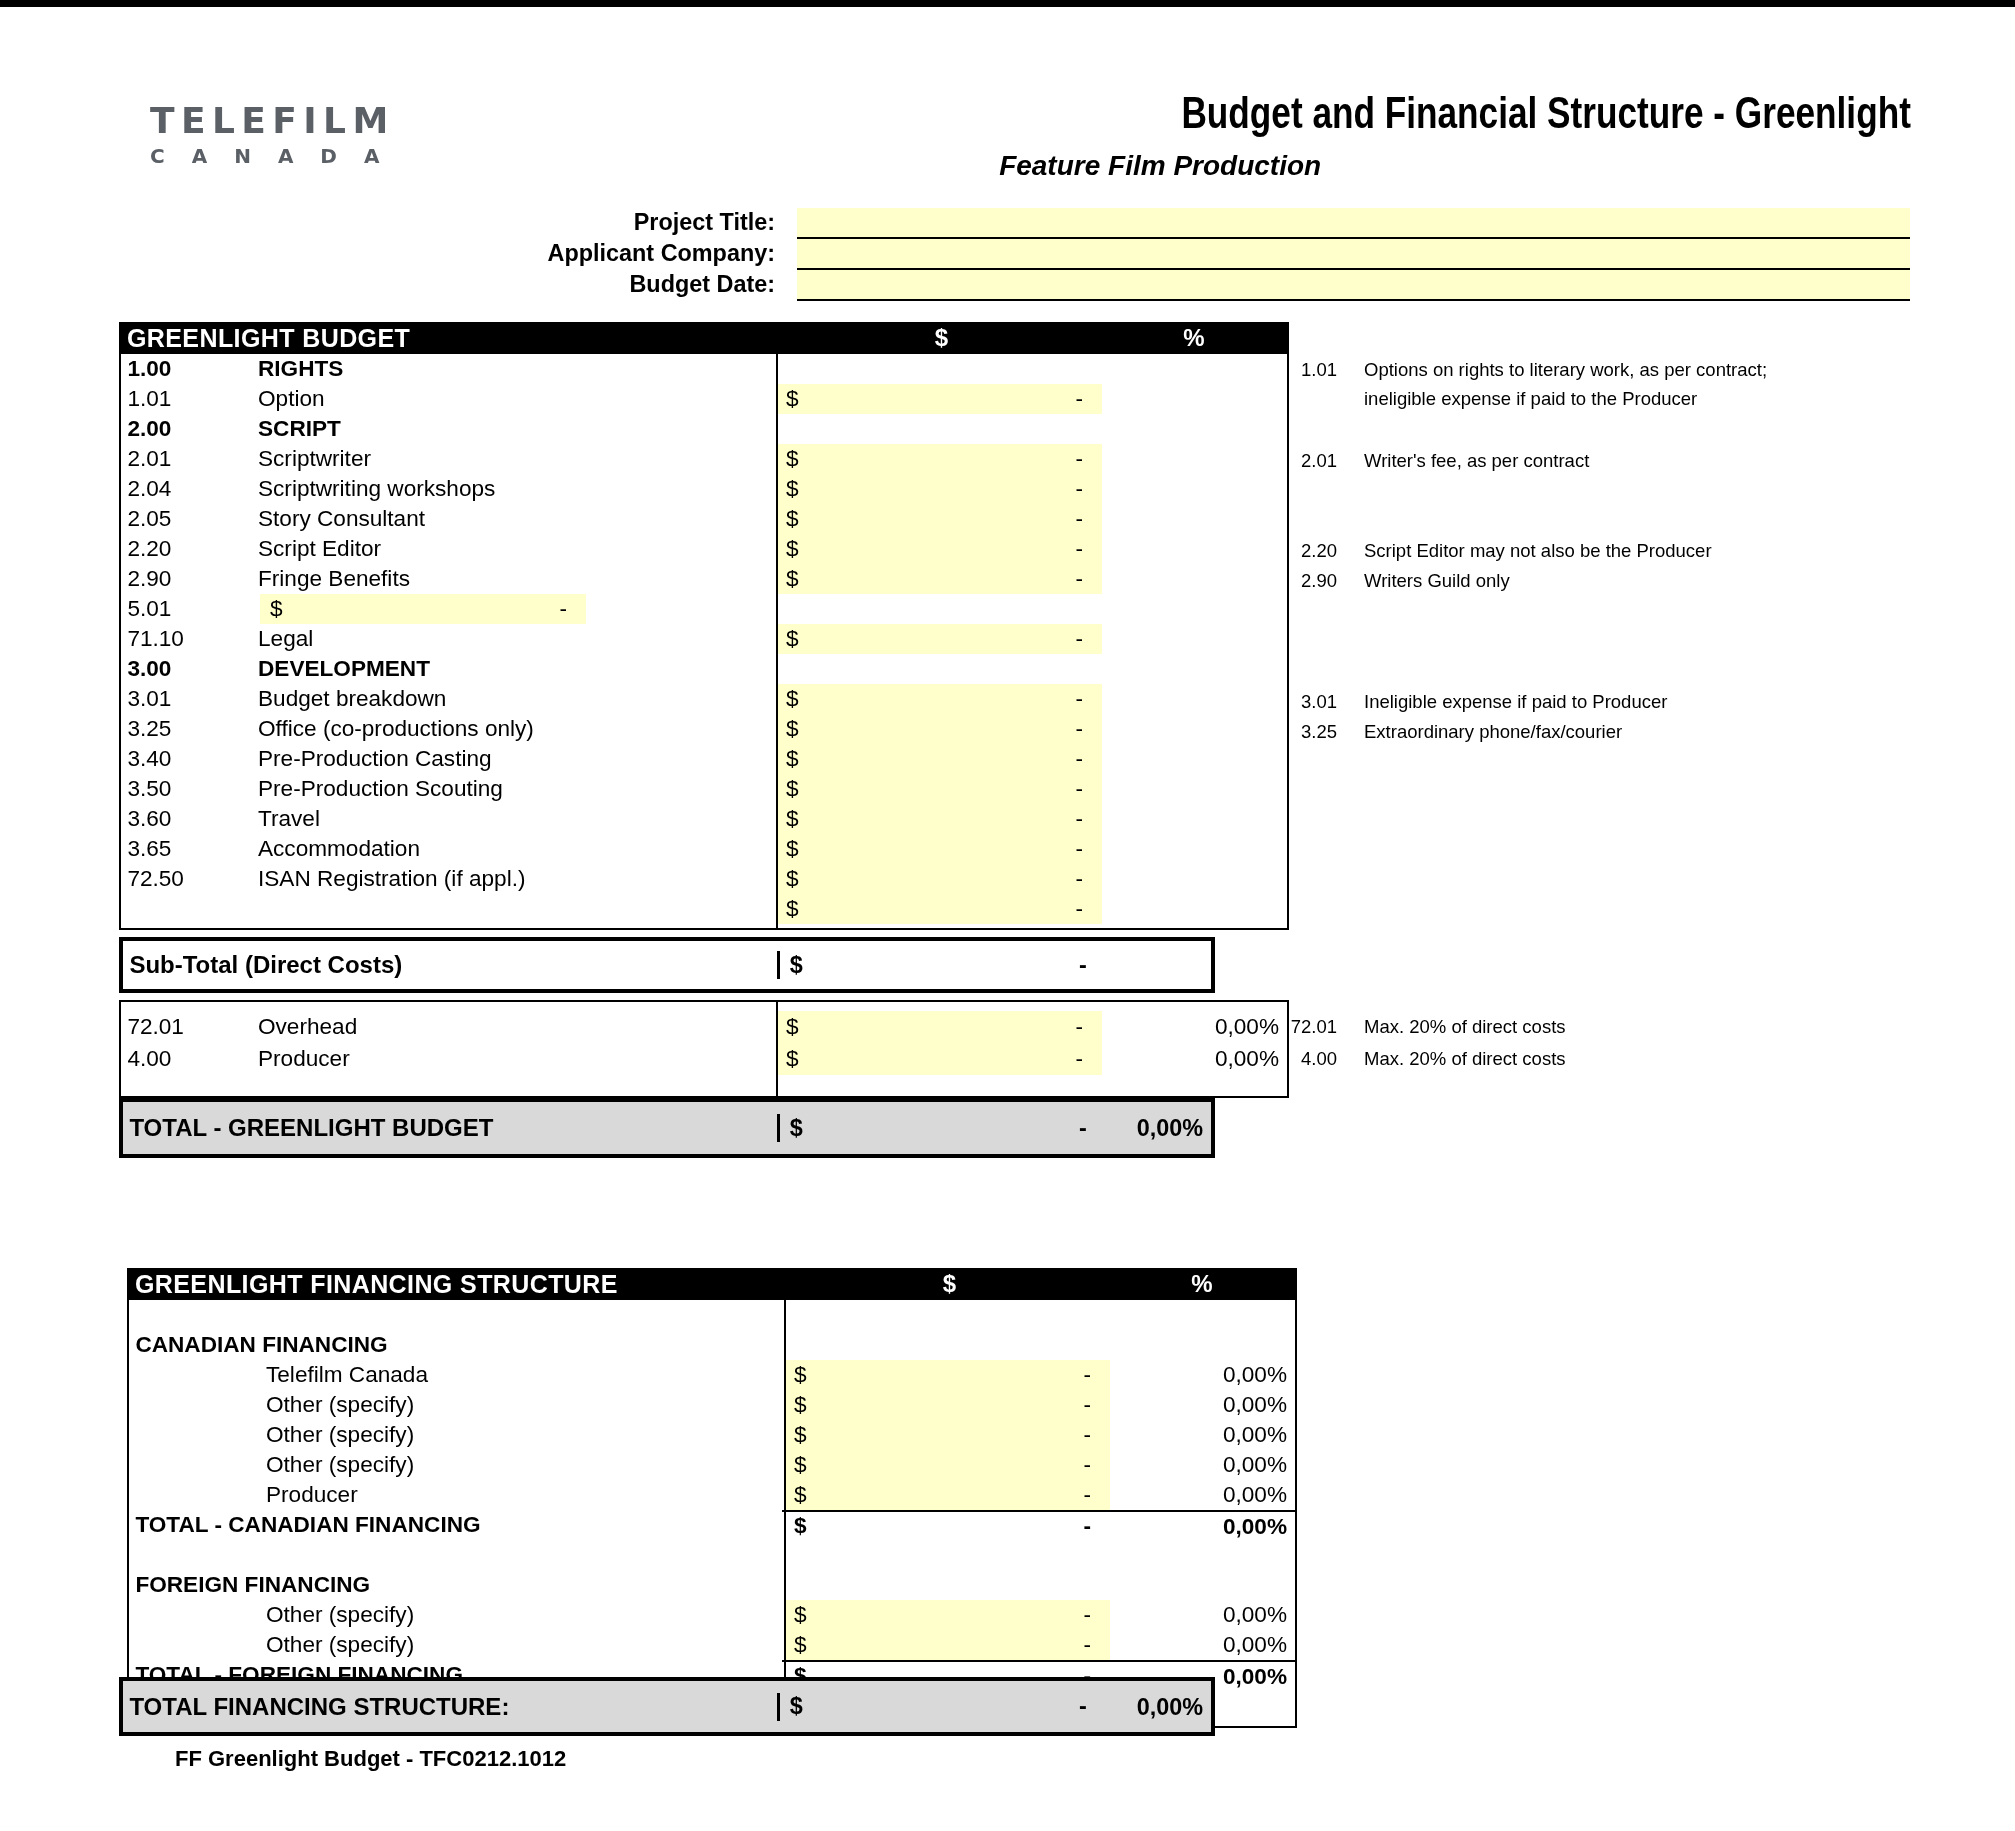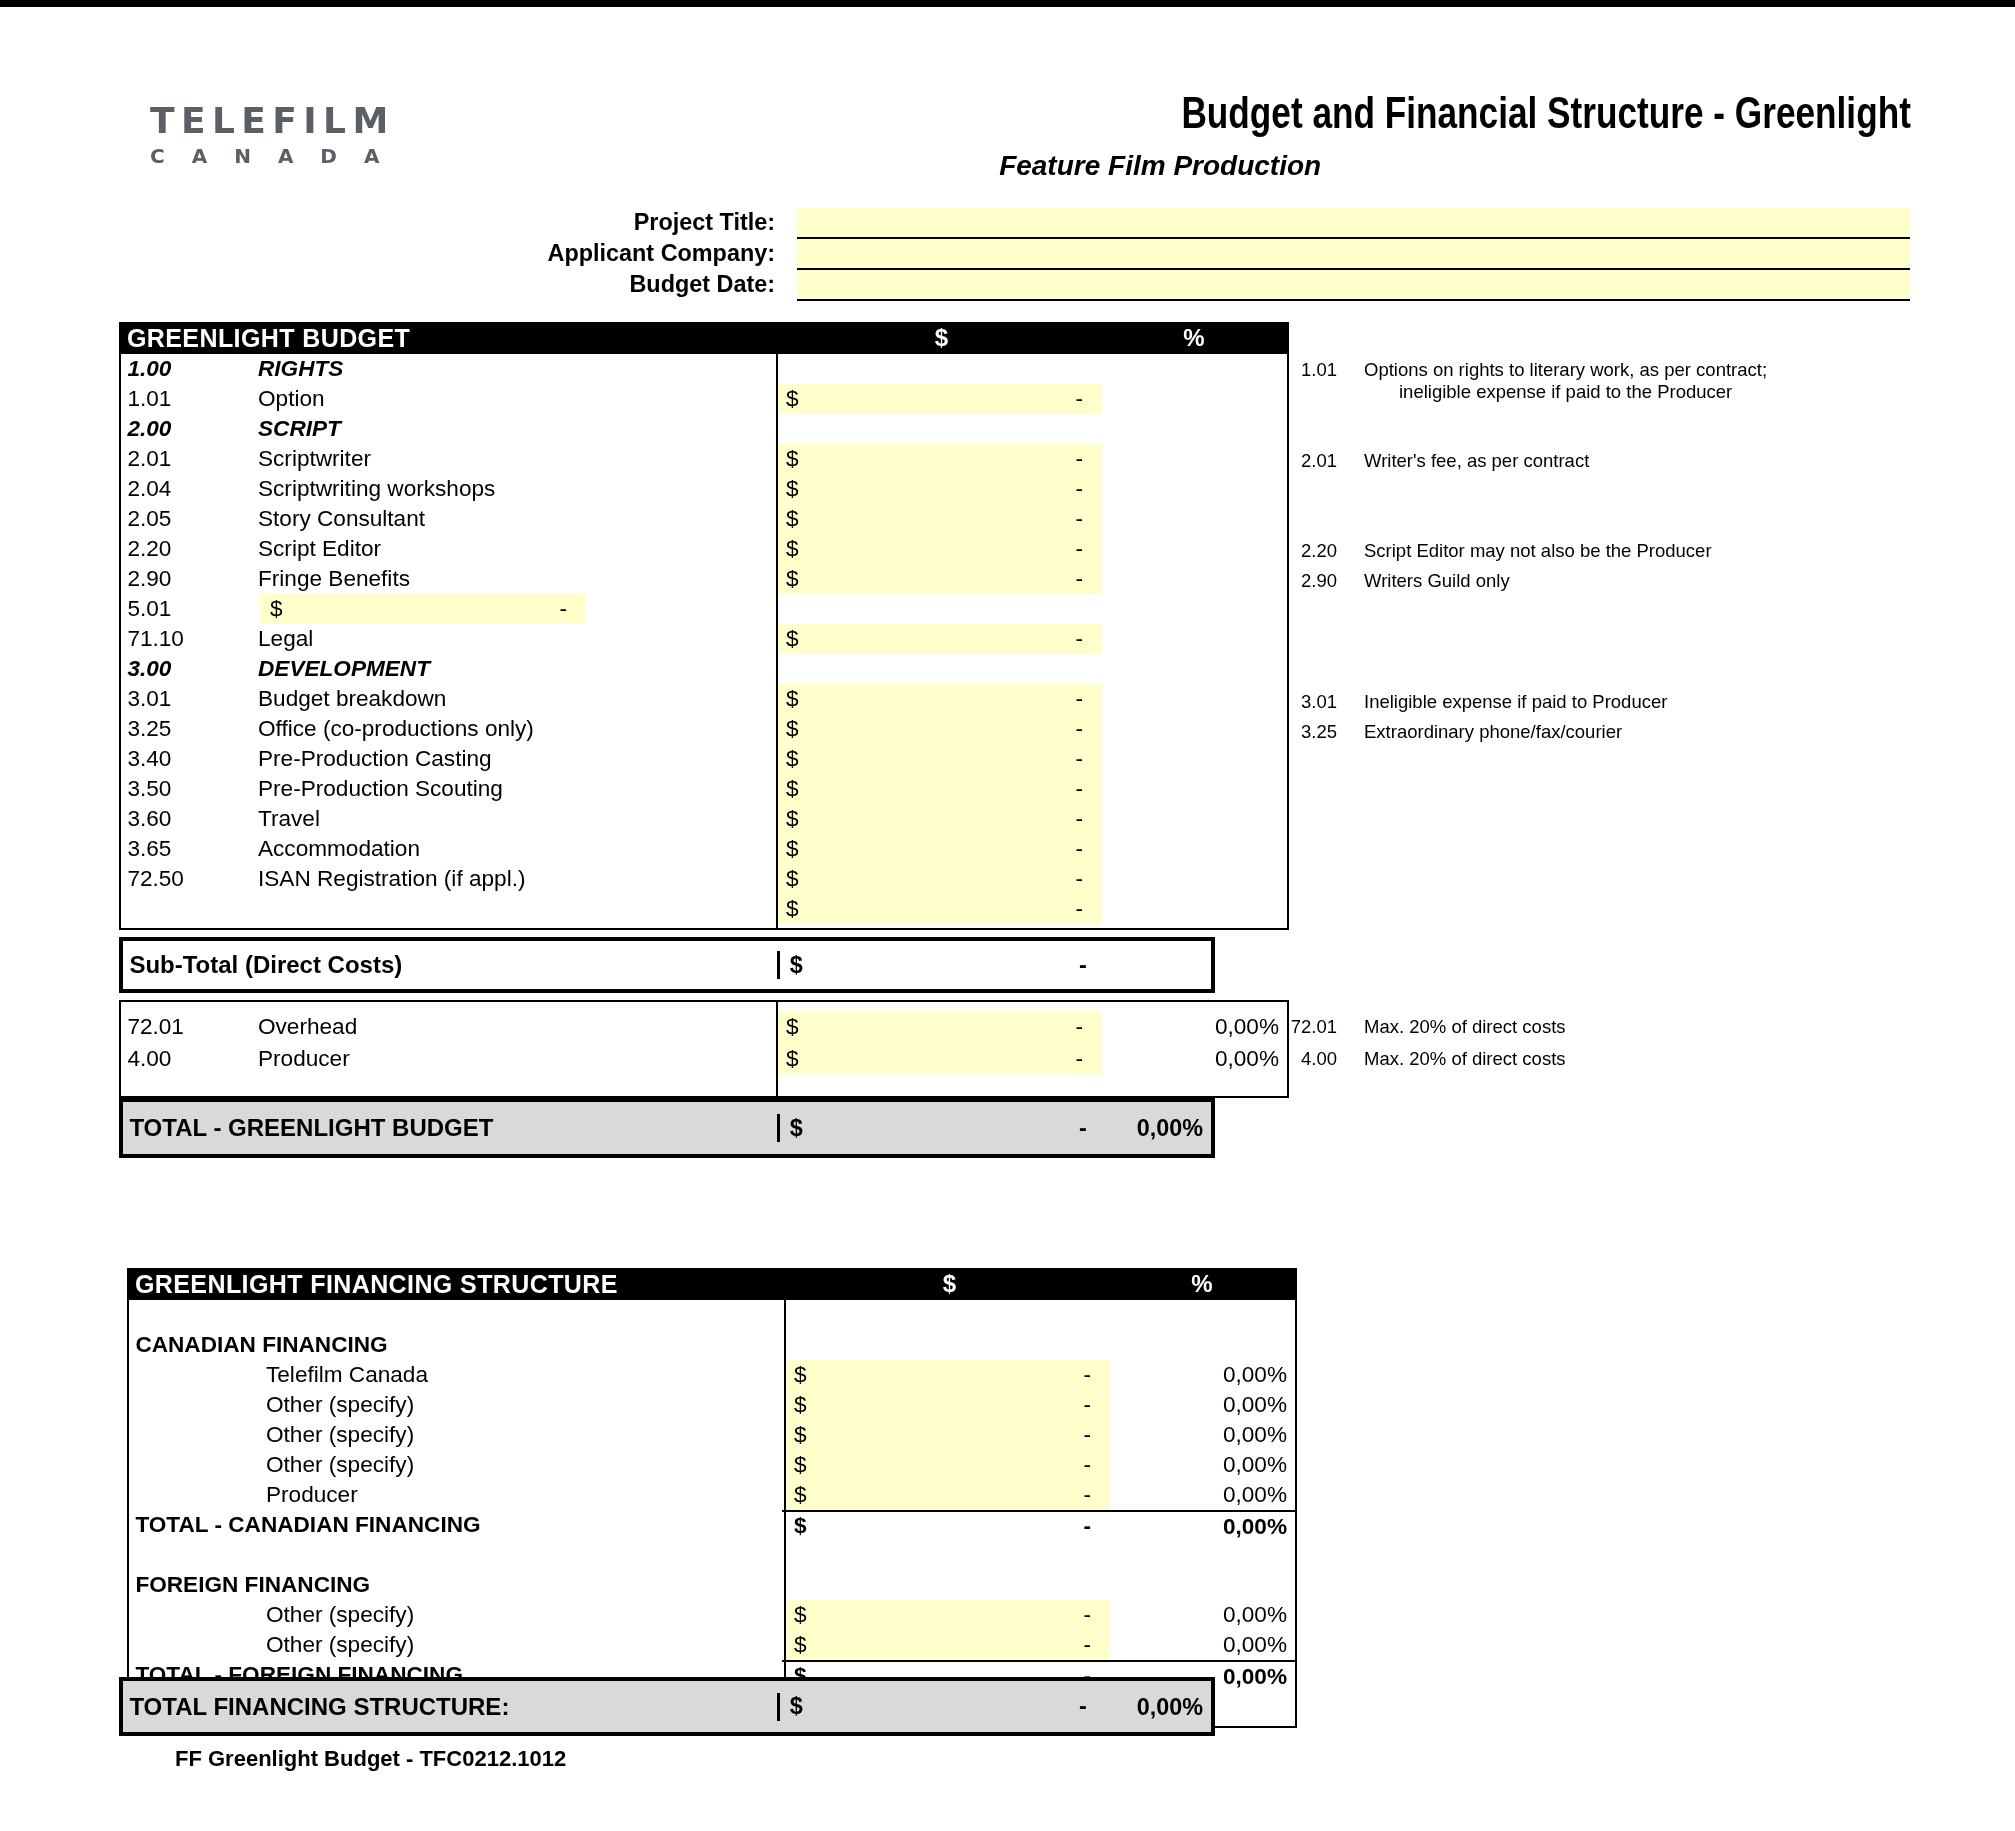--- a/index.html
+++ b/index.html
@@ -31,21 +31,21 @@
   .thead .c-amt{position:absolute;left:658px;width:329px;top:2.4px;text-align:center;font-size:24px;font-weight:bold;}
   .thead .c-pct{position:absolute;left:987px;width:176px;top:2.4px;text-align:center;font-size:24px;font-weight:bold;}
   .tbody{position:relative;border:2.4px solid #000;border-top:none;box-sizing:content-box;background:#fff;}
   .tbody::after{content:"";position:absolute;left:655px;top:0;bottom:0;width:2.4px;background:#000;}
 
   .row{display:flex;height:30px;font-size:22.6px;line-height:30px;white-space:nowrap;}
   .row .num{width:137px;padding-left:6.4px;box-sizing:border-box;}
   .row .lbl{flex:1;}
   .row .lblfull{flex:1;padding-left:6.4px;box-sizing:border-box;font-weight:bold;}
   .row .amt{width:513px;position:relative;box-sizing:border-box;}
-  .row.bold .num,.row.bold .lbl{font-weight:bold;font-style:italic;}
+  .row.bold .num,.row.bold .lbl{font-weight:bold;}
 
   .yfield{position:absolute;left:2.4px;top:0;bottom:0;width:326px;display:flex;justify-content:space-between;
           align-items:center;padding:0 19.3px 0 9.7px;box-sizing:border-box;}
   .yfield.input{background:#FFFFCC;}
   .pct{position:absolute;right:8px;top:0;}
   .amt.topline{border-top:2.4px solid #000;}
   .row.totalrow .cur,.row.totalrow .dash,.row.totalrow .pct{font-weight:bold;}
 
   
   .sumbox{position:absolute;left:119px;width:1096px;border:4px solid #000;box-sizing:border-box;display:flex;background:#fff;align-items:center;}
@@ -331,21 +331,21 @@
       </div>
       <span class="pct">0,00%</span>
     </div>
   </div>
 
   <div class="notes" id="budget-notes">
       <div class="note-line" style="top: 0px;">
         <span class="note-ref">1.01</span>
         <span class="note-txt">Options on rights to literary work, as per contract;</span>
       </div>
-      <div class="note-line" style="top: 22px; padding-left: 35px;">
+      <div class="note-line" style="top: 29px;">
         <span class="note-ref"></span>
         <span class="note-txt">ineligible expense if paid to the Producer</span>
       </div>
       <div class="note-line" style="top: 91px;">
         <span class="note-ref">2.01</span>
         <span class="note-txt">Writer's fee, as per contract</span>
       </div>
       <div class="note-line" style="top: 181px;">
         <span class="note-ref">2.20</span>
         <span class="note-txt">Script Editor may not also be the Producer</span>

